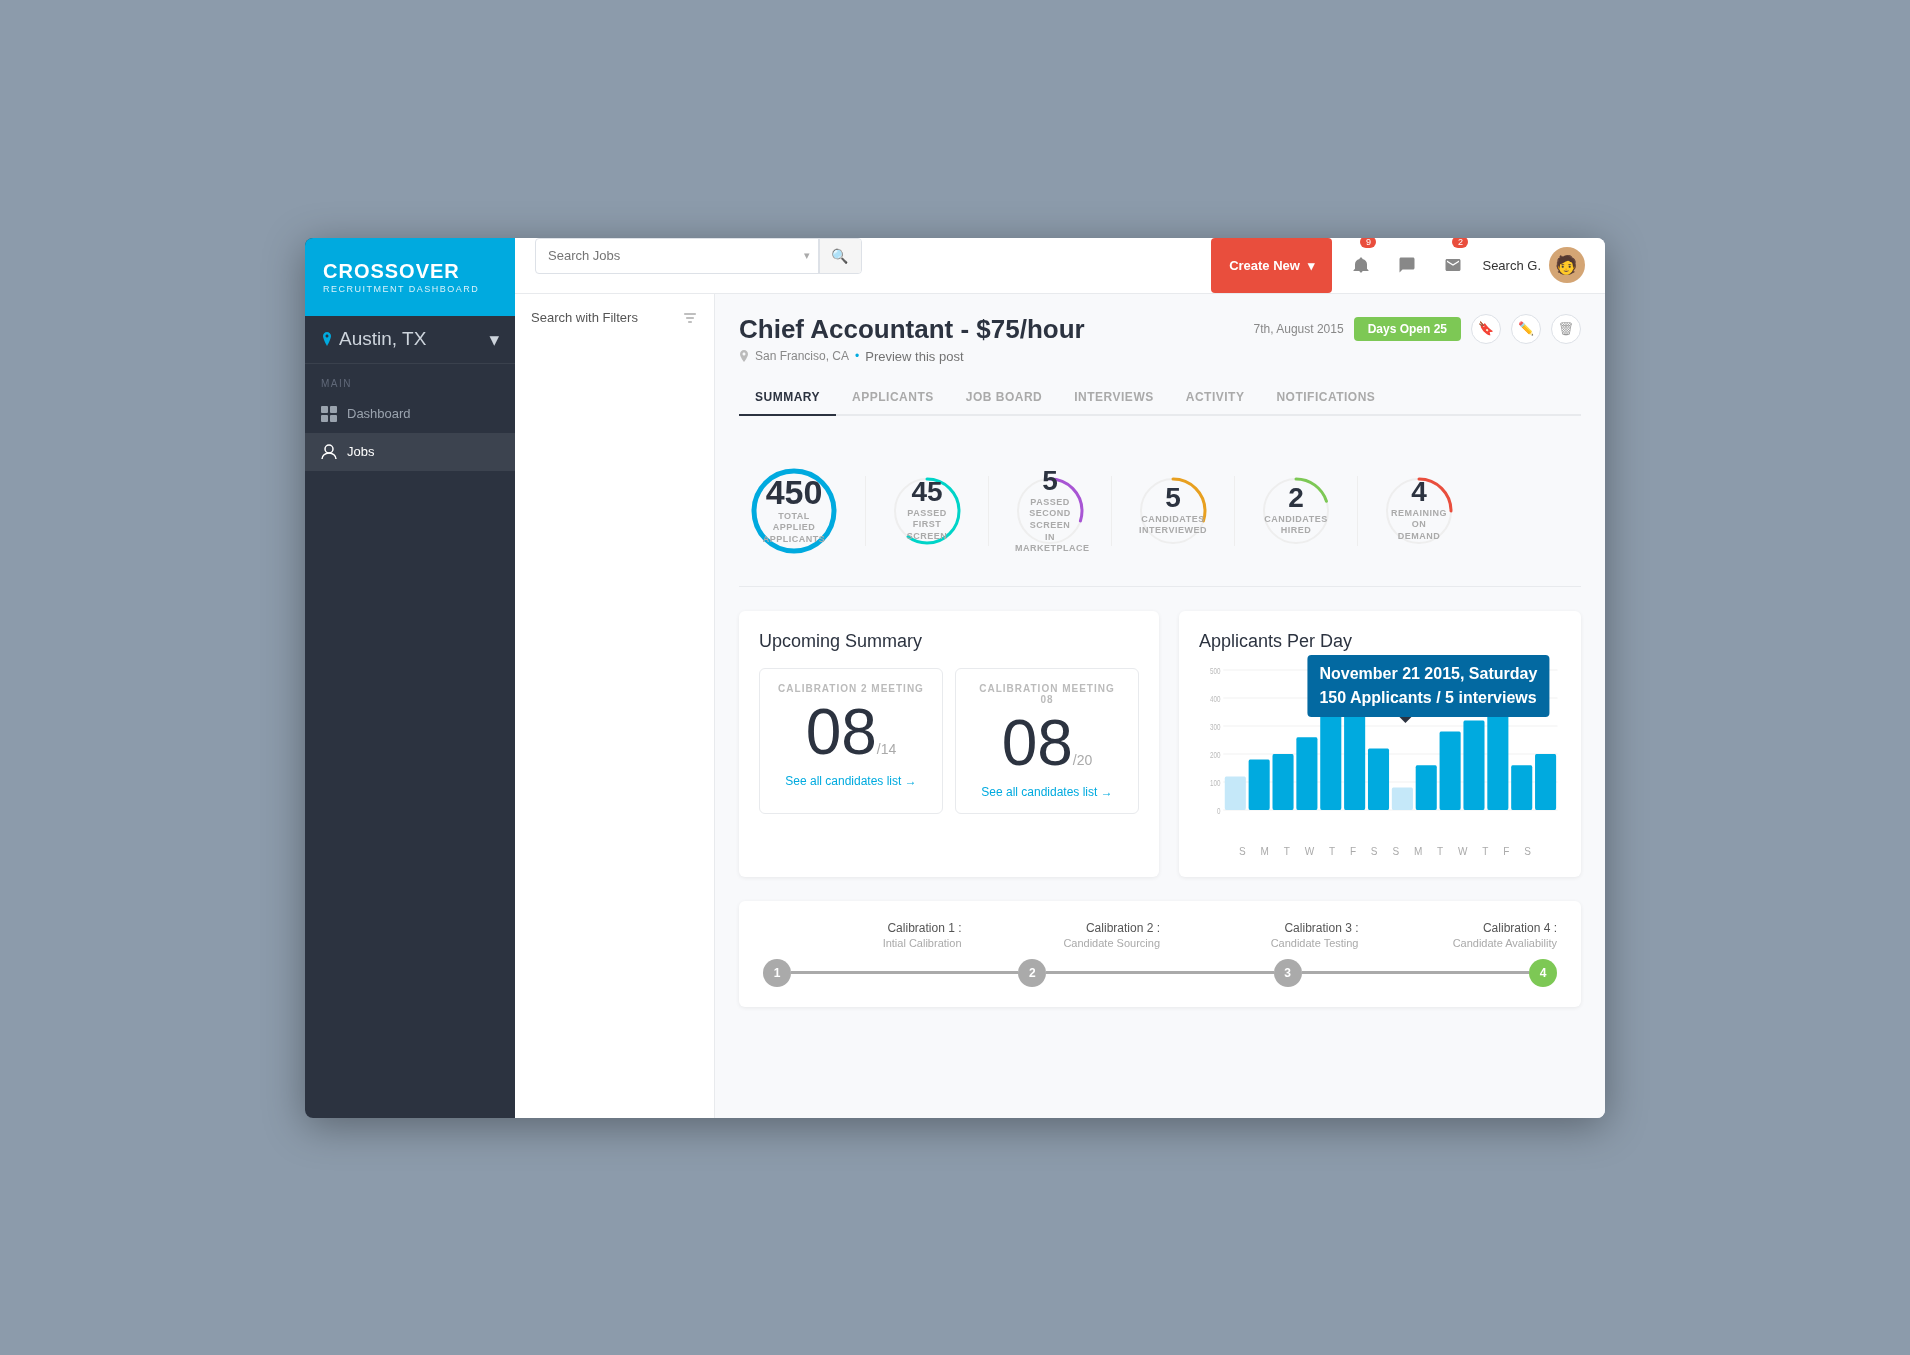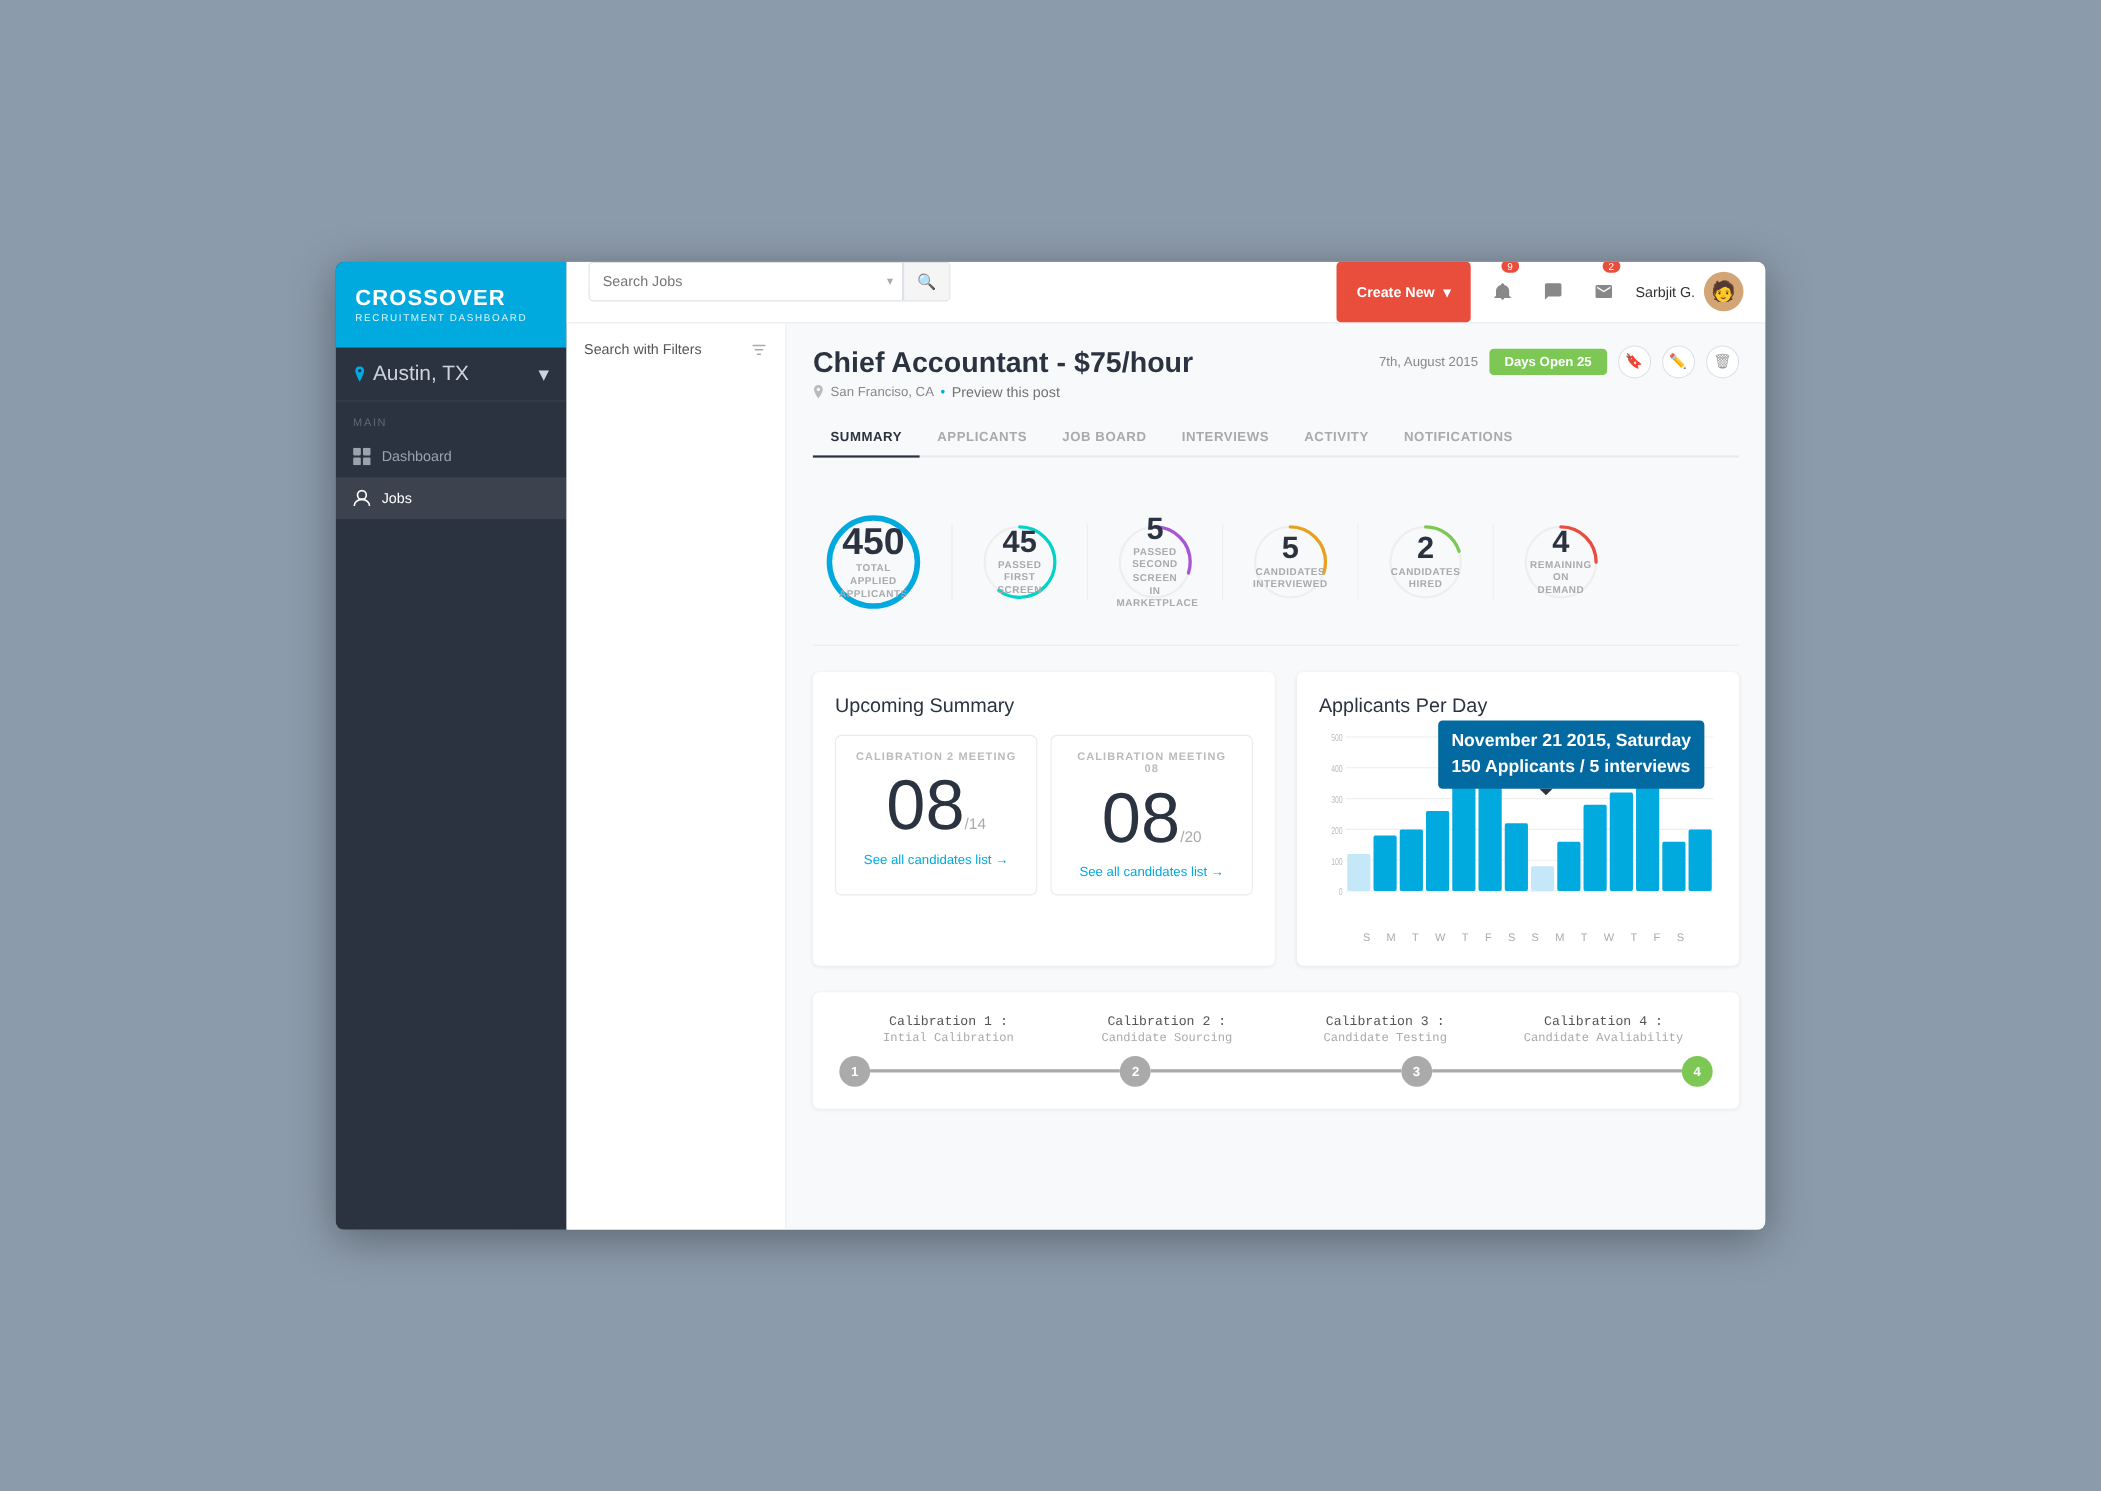--- a/index.html
+++ b/index.html
@@ -437,21 +437,21 @@
       background: #fff;
       border-radius: 6px;
       padding: 20px 24px;
       box-shadow: 0 1px 4px rgba(0,0,0,0.07);
     }
     .cal-progress-labels {
       display: flex;
       justify-content: space-between;
       margin-bottom: 10px;
     }
-    .cal-prog-item { text-align: center; flex: 1; font-family: Liberation Mono, monospace; }
+    .cal-prog-item { text-align: right; flex: 1; }
     .cal-prog-item-title {
       font-size: 12px;
       color: #555;
       margin-bottom: 2px;
     }
     .cal-prog-item-sub {
       font-size: 11px;
       color: #aaa;
     }
     .progress-track {
@@ -543,21 +543,21 @@
           <path d="M20 2H4C2.9 2 2 2.9 2 4V22L6 18H20C21.1 18 22 17.1 22 16V4C22 2.9 21.1 2 20 2Z" fill="#888"></path>
         </svg>
       </button>
       <button class="topbar-icon-btn">
         <svg width="18" height="18" viewBox="0 0 24 24" fill="none">
           <path d="M20 4H4C2.9 4 2 4.9 2 6V18C2 19.1 2.9 20 4 20H20C21.1 20 22 19.1 22 18V6C22 4.9 21.1 4 20 4ZM20 8L12 13L4 8V6L12 11L20 6V8Z" fill="#888"></path>
         </svg>
         <span class="badge">2</span>
       </button>
       <div class="user-info">
-        <span class="user-name">Sarbjit G.</span>
+        <span class="user-name">Search G.</span>
         <div class="user-avatar">🧑</div>
       </div>
     </div>
 
     <div class="content-area">
 
       <div class="filter-sidebar">
         <div class="filter-header">
           <span>Search with Filters</span>
           <svg width="16" height="16" viewBox="0 0 24 24" fill="none" style="cursor:pointer">

